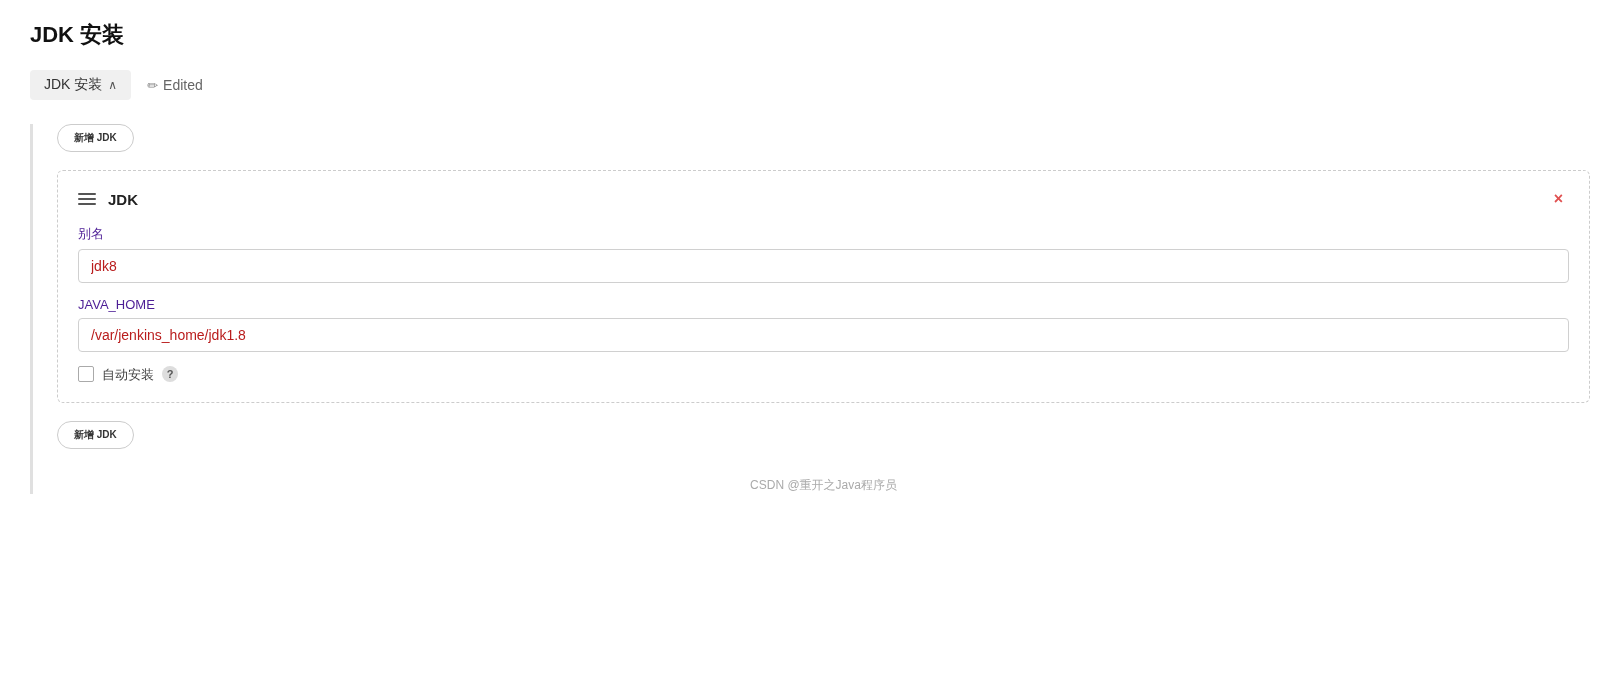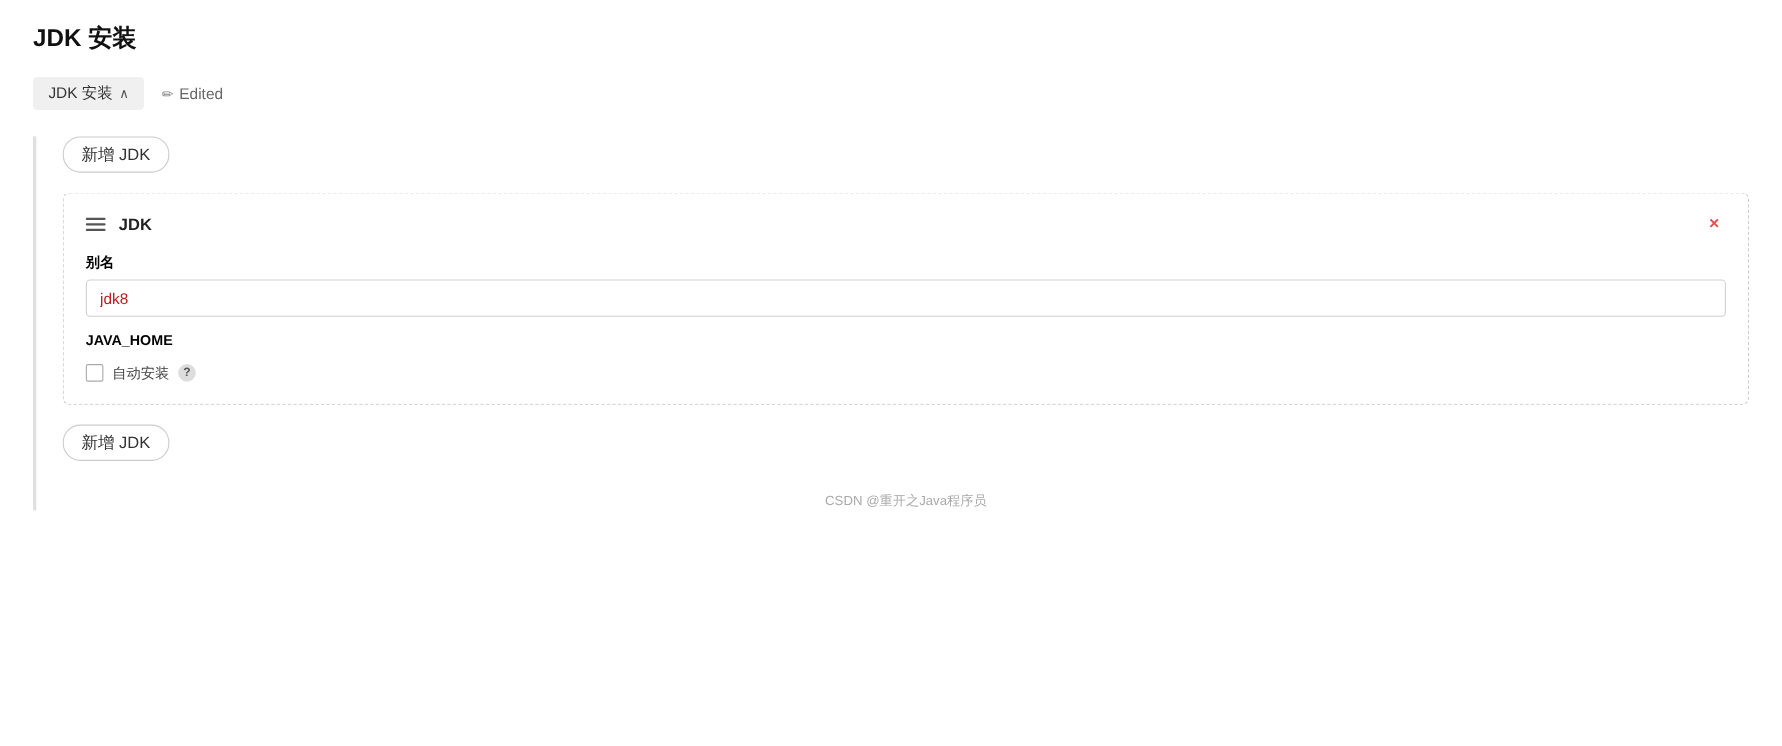--- a/index.html
+++ b/index.html
@@ -66,24 +66,25 @@
       border-left: 3px solid #e0e0e0;
       padding-left: 24px;
     }
 
     .add-btn {
       display: inline-block;
       padding: 6px 16px;
       background: #fff;
       border: 1px solid #ccc;
       border-radius: 16px;
-      font-size: 15px;
+      font-size: 10px;
       color: #333;
       cursor: pointer;
       margin-bottom: 18px;
+      font-weight: bold;
     }
 
     .jdk-card {
       border: 1.5px dashed #ccc;
       border-radius: 6px;
       padding: 18px 20px;
       margin-bottom: 18px;
       position: relative;
       background: #fff;
     }
@@ -133,24 +134,23 @@
       padding: 2px 6px;
       border-radius: 3px;
     }
 
     .field-group {
       margin-bottom: 14px;
     }
 
     .field-label {
       font-size: 13px;
-      color: #000000;
+      color: #4c1d95;
       margin-bottom: 6px;
       display: block;
-      font-weight: bold;
     }
 
     .field-input {
       width: 100%;
       border: 1px solid #d0d0d0;
       border-radius: 4px;
       padding: 8px 12px;
       font-size: 14px;
       color: #b91c1c;
       outline: none;
@@ -231,20 +231,21 @@
       <button class="close-btn">×</button>
     </div>
 
     <div class="field-group">
       <label class="field-label">别名</label>
       <input class="field-input" type="text" value="jdk8" style="">
     </div>
 
     <div class="field-group">
       <label class="field-label">JAVA_HOME</label>
+      <input class="field-input" type="text" value="/var/jenkins_home/jdk1.8" style="">
     </div>
 
     <div class="auto-install-row">
       <div class="checkbox-box"></div>
       <span class="auto-install-label">自动安装</span>
       <span class="help-badge">?</span>
     </div>
   </div>
 
   <button class="add-btn">新增 JDK</button>

